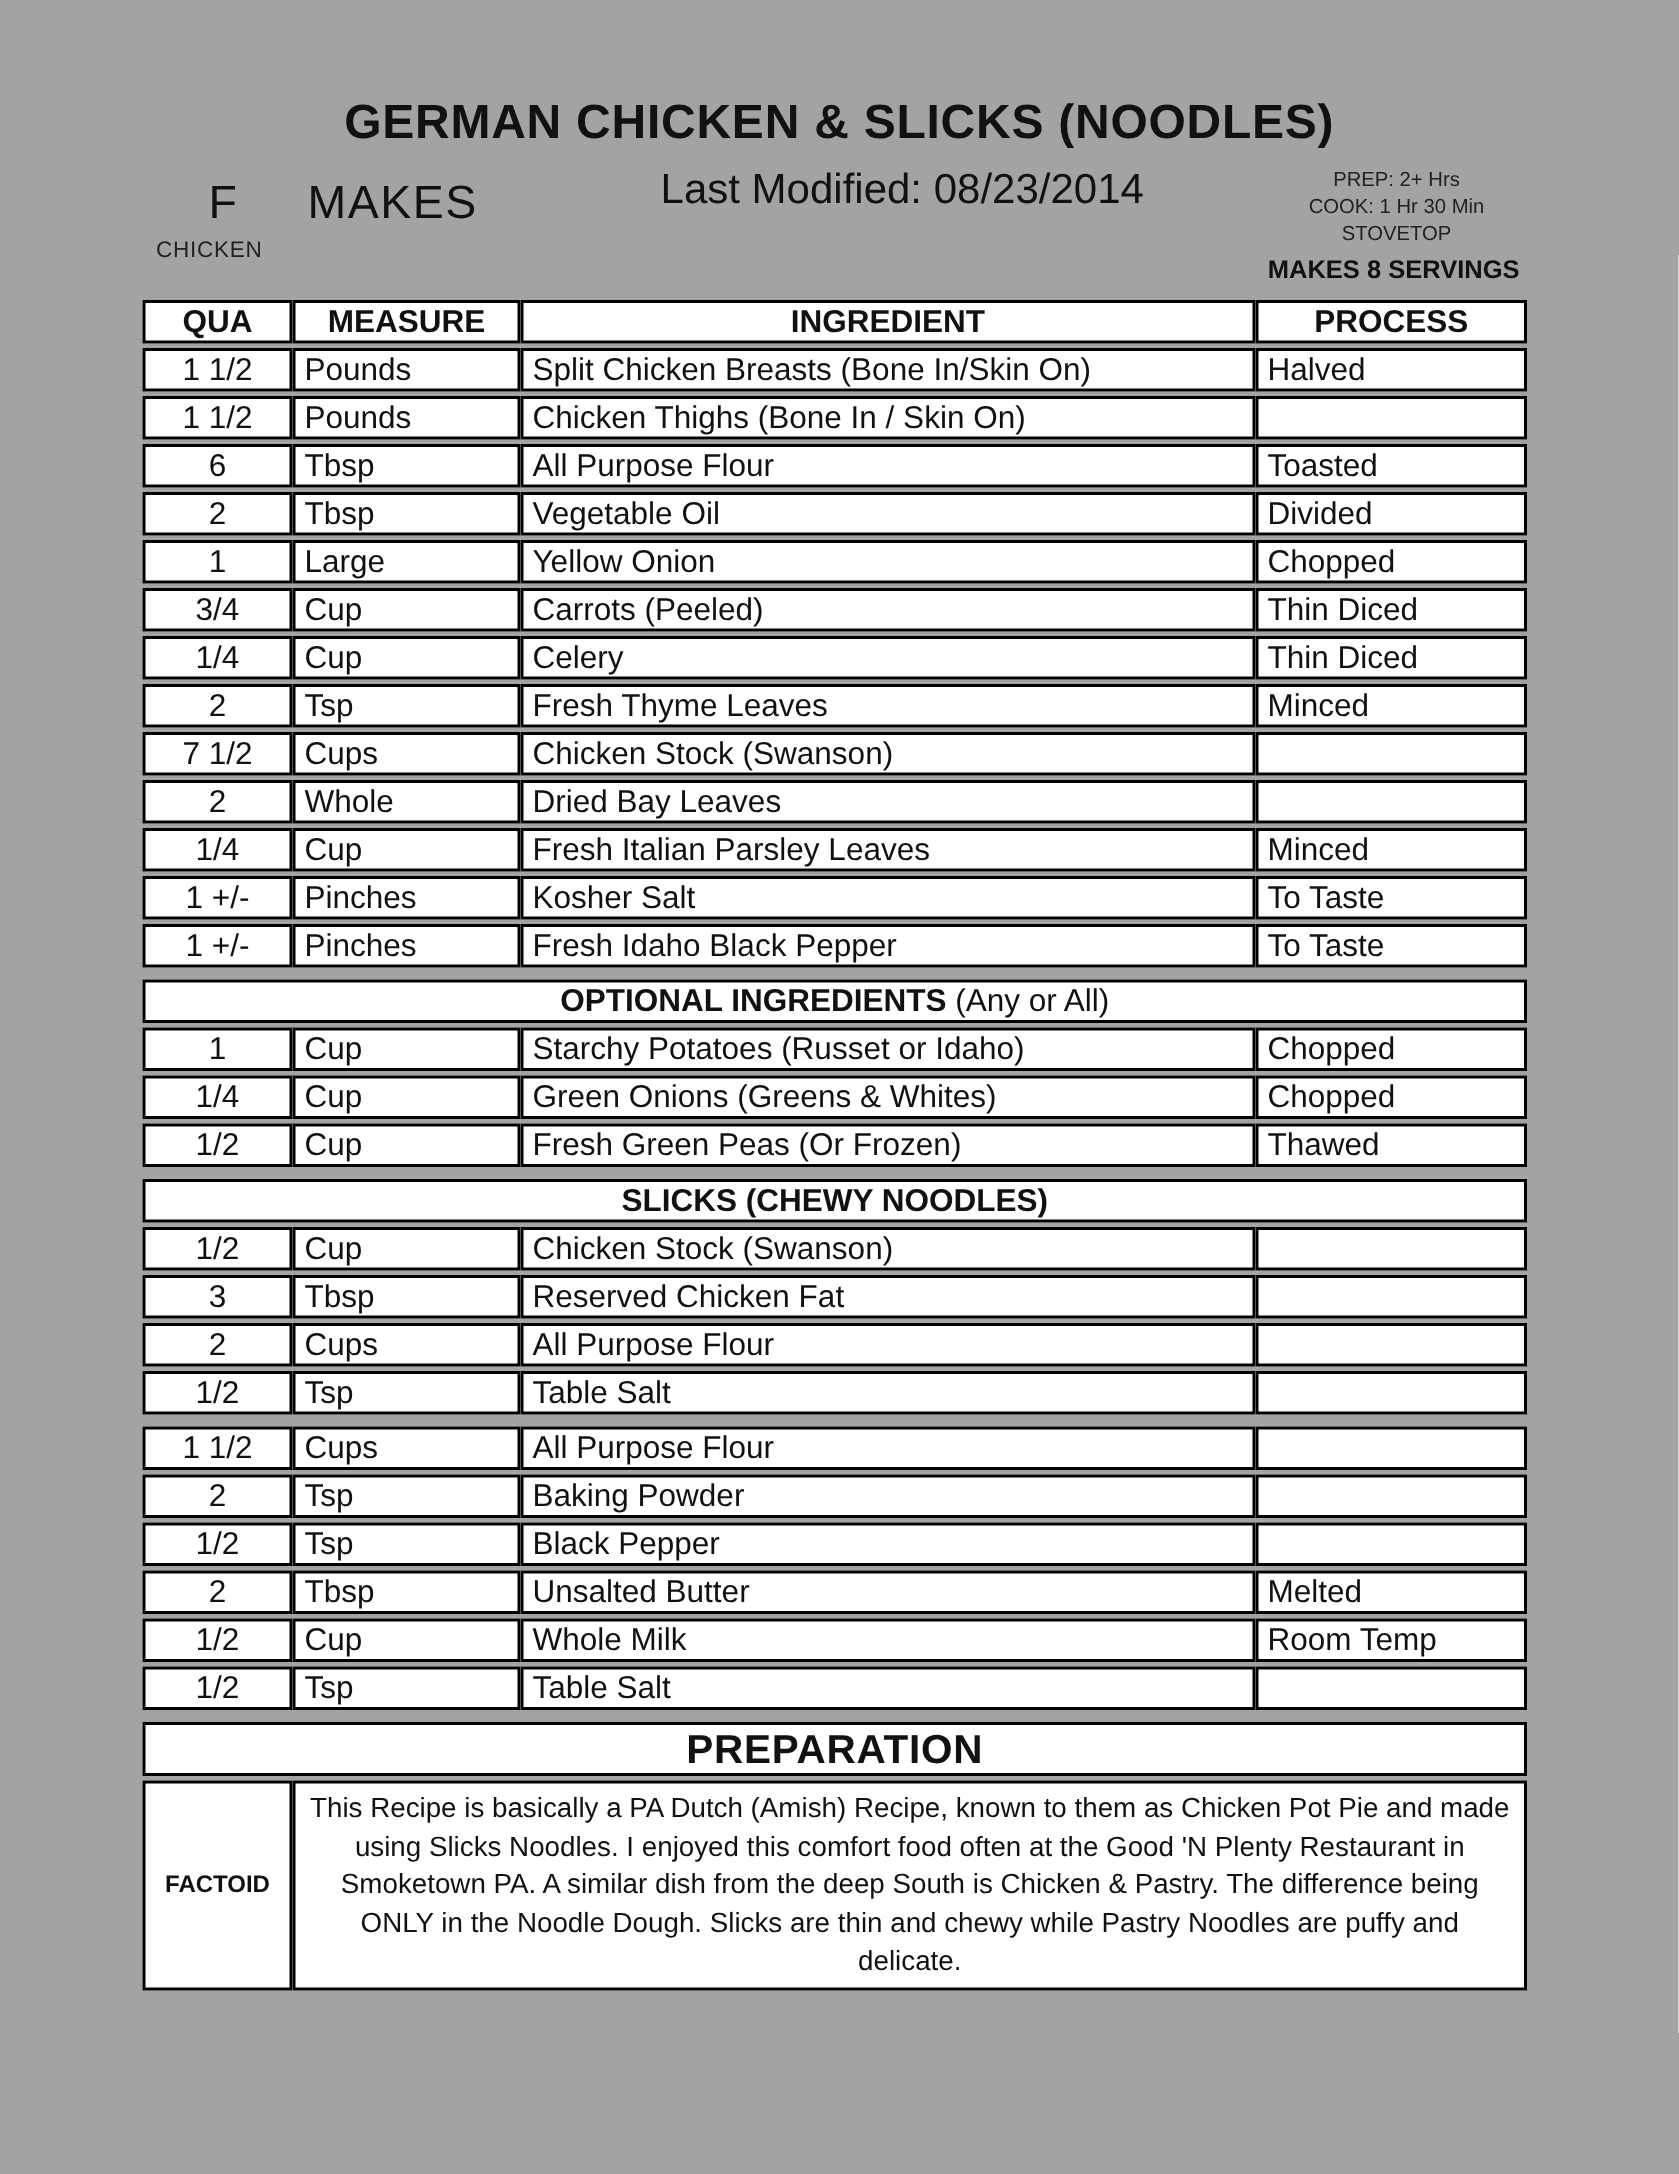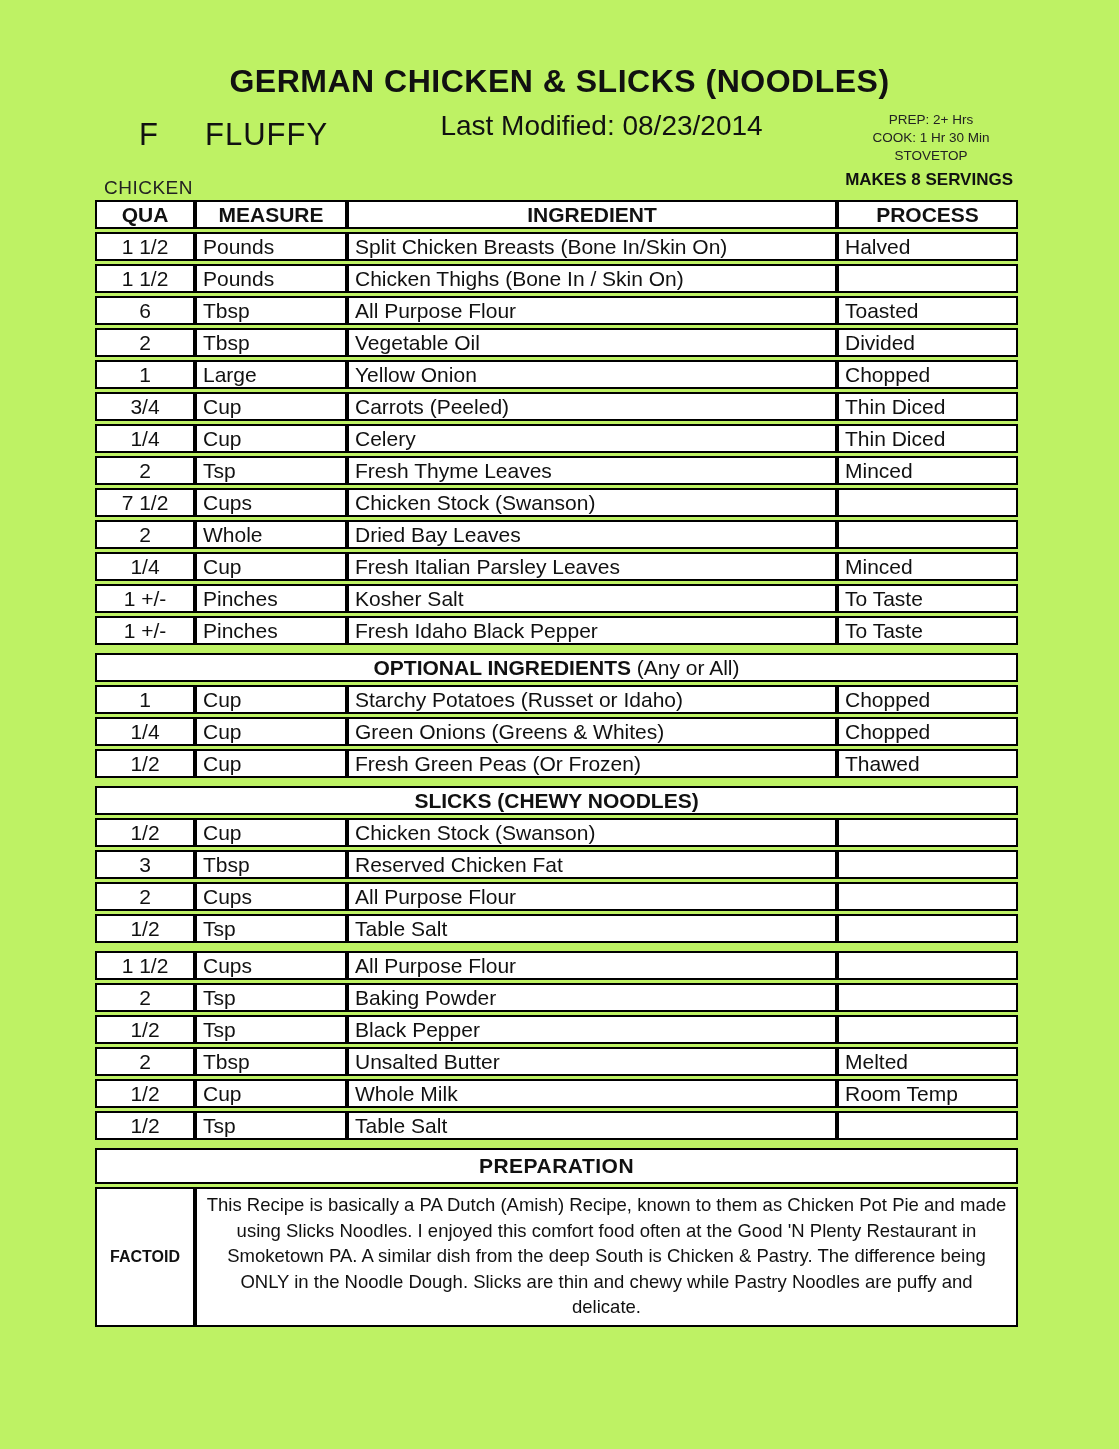--- a/index.html
+++ b/index.html
@@ -2,39 +2,39 @@
 <html><head>
 <meta charset="utf-8">
 <style>
   * { margin: 0; padding: 0; box-sizing: border-box; }
   html, body { background: #ffffff; }
   body {
     width: 1119px; height: 1449px;
     font-family: "Liberation Sans", "DejaVu Sans", sans-serif;
     color: #111111;
   }
-  .page { position: relative; width: 1119px; height: 1449px; background: #bef264; overflow: hidden; }
+  .page { position: relative; width: 1119px; height: 1449px; background: #a3a3a3; overflow: hidden; }
 
   
   .hdr { position: relative; height: 197px; }
   .title {
     position: absolute; top: 63px; left: 0; width: 100%;
     text-align: center; font-size: 32px; font-weight: bold; letter-spacing: 0.5px;
   }
   .modified {
     position: absolute; top: 110px; left: 84px; right: 0;
     text-align: center; font-size: 28px;
   }
   .letter   { position: absolute; top: 117px; left: 139px; font-size: 31px; }
   .difficulty { position: absolute; top: 117px; left: 205px; font-size: 31px; letter-spacing: 1px; }
   .meta {
     position: absolute; top: 111px; left: 845px; width: 172px;
     text-align: center; font-size: 13.5px; line-height: 18px; color: #222;
   }
-  .cat { position: absolute; top: 177px; left: 104px; font-size: 19px; letter-spacing: 0.5px; color: #222; }
+  .cat { position: absolute; top: 158px; left: 104px; font-size: 15px; letter-spacing: 0.5px; color: #222; }
   .servings { position: absolute; top: 170px; right: 106px; font-size: 17px; font-weight: bold; }
 
   
   table.tbl {
     border-collapse: separate; border-spacing: 0 3px;
     table-layout: fixed; width: 923px;
     margin: 0 0 2px 95px;
   }
   .tbl td, .tbl th {
     border: 2px solid #000;
@@ -44,21 +44,21 @@
     overflow: hidden; white-space: nowrap;
     background: #fff;
   }
   .tbl th { font-weight: bold; text-align: center; padding: 0 17px; }
   td.qua { text-align: center; padding: 0 18px; }
   td.sec-head { text-align: center; font-weight: bold; margin-top: 34px; }
   td.sec-head .suffix { font-weight: normal; }
 
   td.prep-head {
     text-align: center; font-weight: bold;
-    font-size: 21px; height: 36px; line-height: 32px; letter-spacing: 0.5px;
+    font-size: 27px; height: 36px; line-height: 32px; letter-spacing: 0.5px;
   }
   td.factoid-label {
     text-align: center; vertical-align: middle;
     font-weight: bold; font-size: 16px; margin-top: 16px;
   }
   td.factoid-text {
     white-space: normal; height: auto;
     font-size: 18.5px; line-height: 25.5px;
     padding: 3px 9px 5px 9px;
     vertical-align: top;
@@ -67,21 +67,21 @@
 </style>
 </head>
 <body>
 
 <div class="page">
 
   <div class="hdr">
     <div class="title">GERMAN CHICKEN &amp; SLICKS (NOODLES)</div>
     <div class="modified">Last Modified: 08/23/2014</div>
     <div class="letter">F</div>
-    <div class="difficulty">FLUFFY</div>
+    <div class="difficulty">MAKES</div>
     <div class="meta">
       <div>PREP: 2+ Hrs</div>
       <div>COOK: 1 Hr 30 Min</div>
       <div>STOVETOP</div>
     </div>
     <div class="cat">CHICKEN</div>
     <div class="servings">MAKES 8 SERVINGS</div>
   </div>
 
   <table class="tbl">

